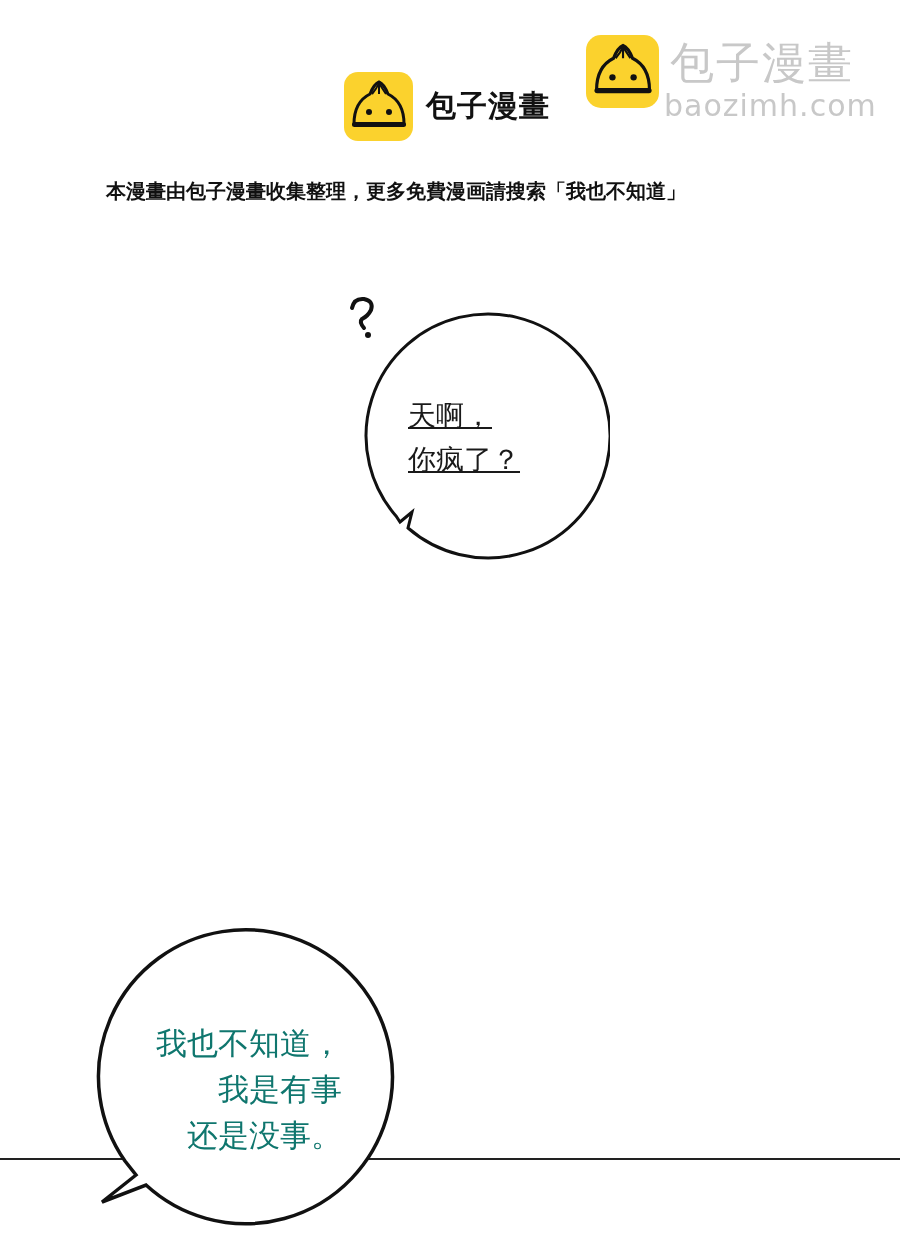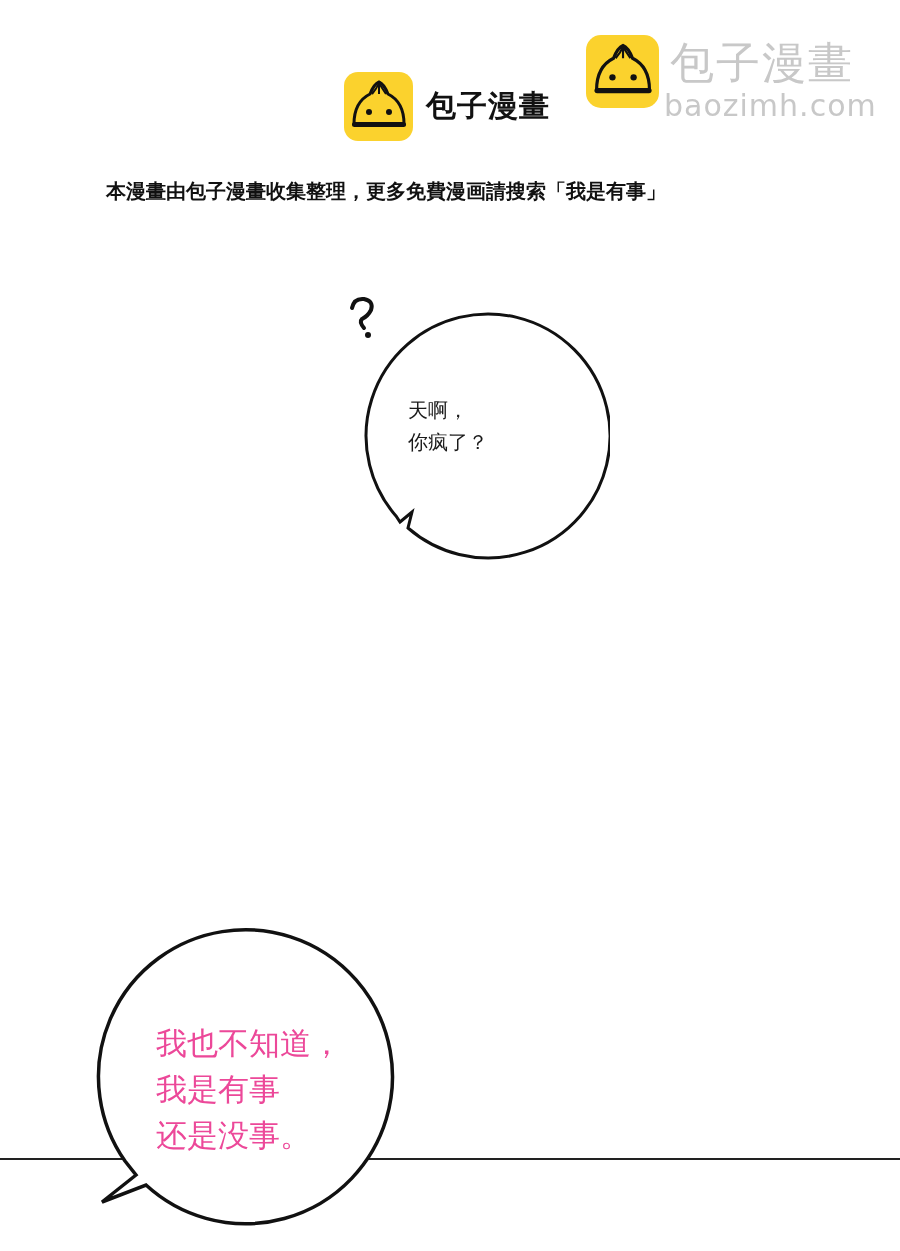--- a/index.html
+++ b/index.html
@@ -4,22 +4,22 @@
   <style>
     html, body { margin: 0; padding: 0; background: #ffffff; }
     body { width: 900px; height: 1251px; position: relative; overflow: hidden;
            font-family: "DejaVu Sans", "Liberation Sans", sans-serif; color: #111; }
     .abs { position: absolute; }
     .logo-icon { background: #fbd22d; border-radius: 14px; }
     .brand-title { font-weight: bold; font-size: 30px; letter-spacing: 1px; color: #111; }
     .wm-title { font-size: 44px; color: #c8c8c8; letter-spacing: 2px; }
     .wm-url { font-size: 30px; color: #c8c8c8; letter-spacing: 1px; margin-top: 6px; }
     .notice { font-size: 20px; font-weight: bold; color: #111; white-space: nowrap; }
-    .bubble-text { font-size: 20px; line-height: 32px; color: #1a1a1a; white-space: pre; }
-    .bubble-text2 { font-size: 31px; line-height: 46px; color: #ec4899; white-space: pre; }
+    .bubble-text { font-size: 28px; line-height: 44px; color: #1a1a1a; white-space: pre; text-decoration: underline; }
+    .bubble-text2 { font-size: 31px; line-height: 46px; color: #0f766e; white-space: pre; text-align: right; }
   </style>
 </head>
 <body>
 
 <div class="abs logo-icon" style="left:344px; top:72px; width:69px; height:69px;">
   <svg width="69" height="69" viewBox="0 0 69 69">
     <path d="M10 52 Q10 30 26 22 Q30 12 35 10 Q40 12 44 22 Q60 30 60 52 Z" fill="#fbd22d" stroke="#111" stroke-width="3"></path>
     <path d="M28 22 Q33 16 35 11 M42 22 Q38 16 35 11 M35 11 L35 22" stroke="#111" stroke-width="2" fill="none"></path>
     <circle cx="25" cy="40" r="3" fill="#111"></circle>
     <circle cx="45" cy="40" r="3" fill="#111"></circle>
@@ -33,21 +33,21 @@
     <path d="M10 52 Q10 30 26 22 Q30 12 35 10 Q40 12 44 22 Q60 30 60 52 Z" fill="#fbd22d" stroke="#111" stroke-width="3"></path>
     <path d="M28 22 Q33 16 35 11 M42 22 Q38 16 35 11 M35 11 L35 22" stroke="#111" stroke-width="2" fill="none"></path>
     <circle cx="25" cy="40" r="3" fill="#111"></circle>
     <circle cx="45" cy="40" r="3" fill="#111"></circle>
     <rect x="8" y="50" width="54" height="5" rx="2.5" fill="#111"></rect>
   </svg>
 </div>
 <div class="abs wm-title" style="left:670px; top:34px;">包子漫畫</div>
 <div class="abs wm-url" style="left:664px; top:82px;">baozimh.com</div>
 
-<div class="abs notice" style="left:106px; top:178px;">本漫畫由包子漫畫收集整理，更多免費漫画請搜索「我是有事」</div>
+<div class="abs notice" style="left:106px; top:178px;">本漫畫由包子漫畫收集整理，更多免費漫画請搜索「我也不知道」</div>
 
 <svg class="abs" style="left:330px; top:290px;" width="280" height="280" viewBox="0 0 280 280">
   <path d="M 67 237 A 122 122 0 1 1 75 243 Z" fill="none" stroke="none"></path>
   <path d="M 70 232 L 82 222 L 78 238 A 122 122 0 1 0 66 226 Z" fill="#fff" stroke="#111" stroke-width="3" stroke-linejoin="miter"></path>
 </svg>
 <svg class="abs" style="left:346px; top:294px;" width="36" height="48" viewBox="0 0 36 48">
   <path d="M6 14 Q8 4 18 5 Q28 7 25 16 Q22 22 16 25 Q13 28 18 34" fill="none" stroke="#111" stroke-width="4" stroke-linecap="round"></path>
   <circle cx="22" cy="41" r="3" fill="#111"></circle>
 </svg>
 <div class="abs bubble-text" style="left:408px; top:394px;">天啊，

